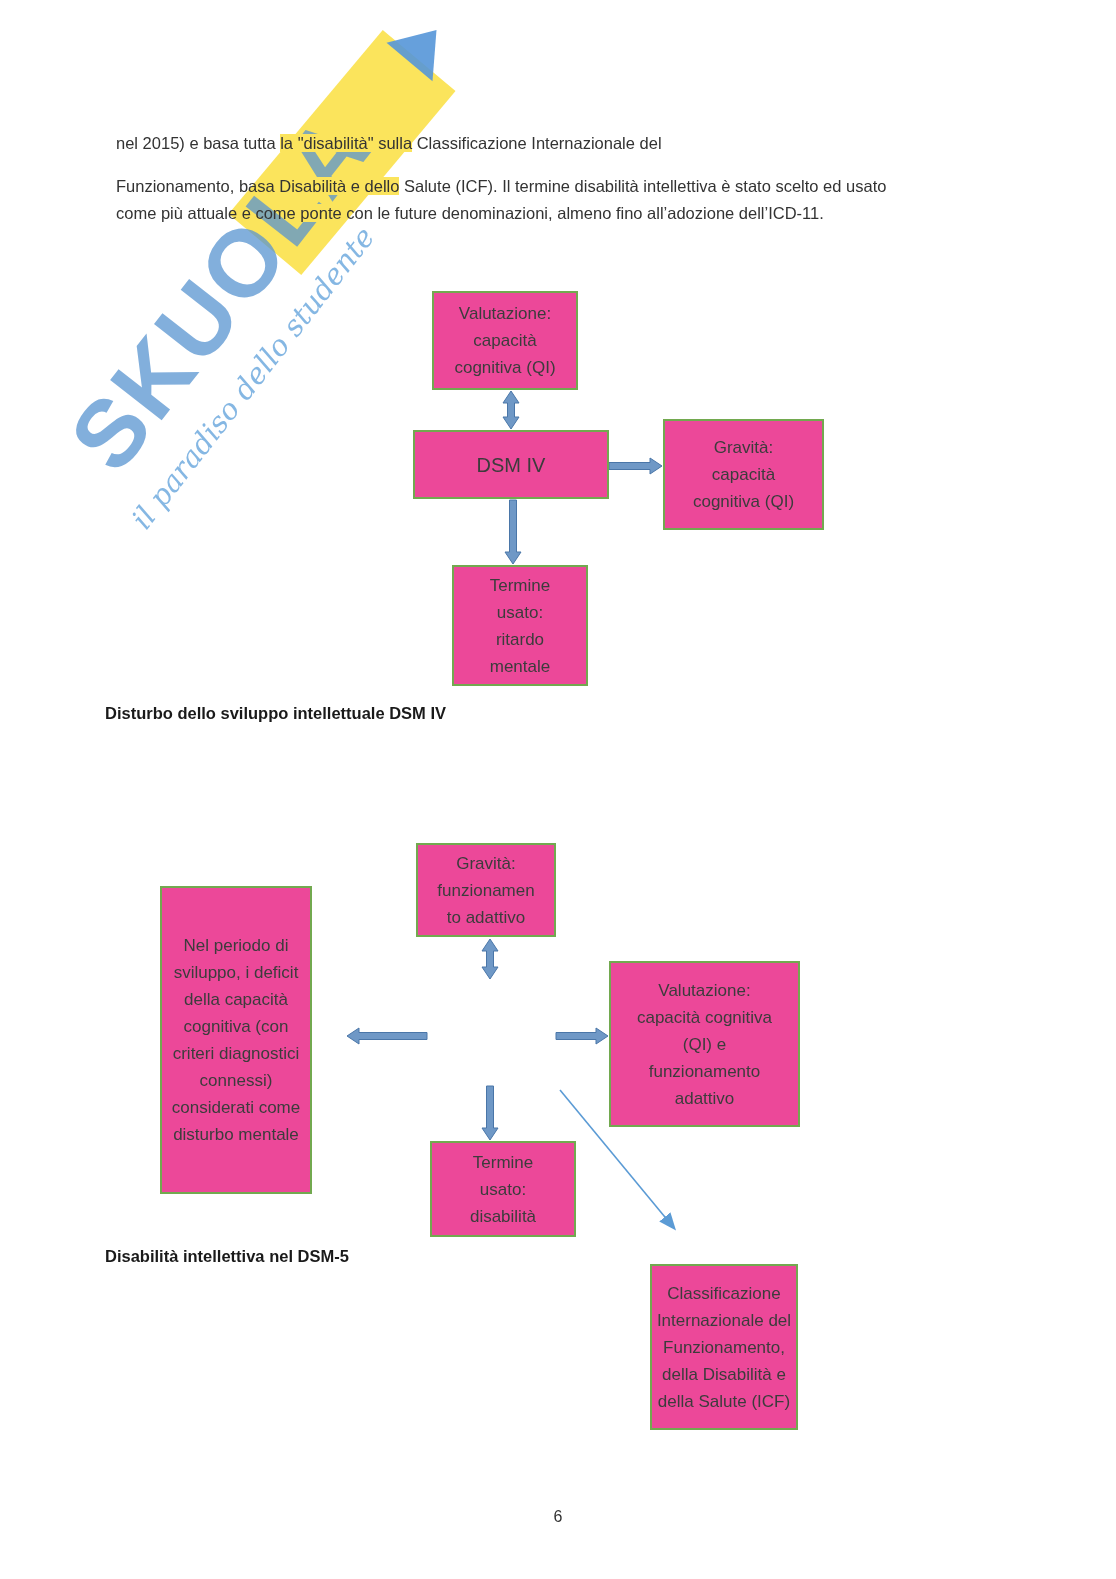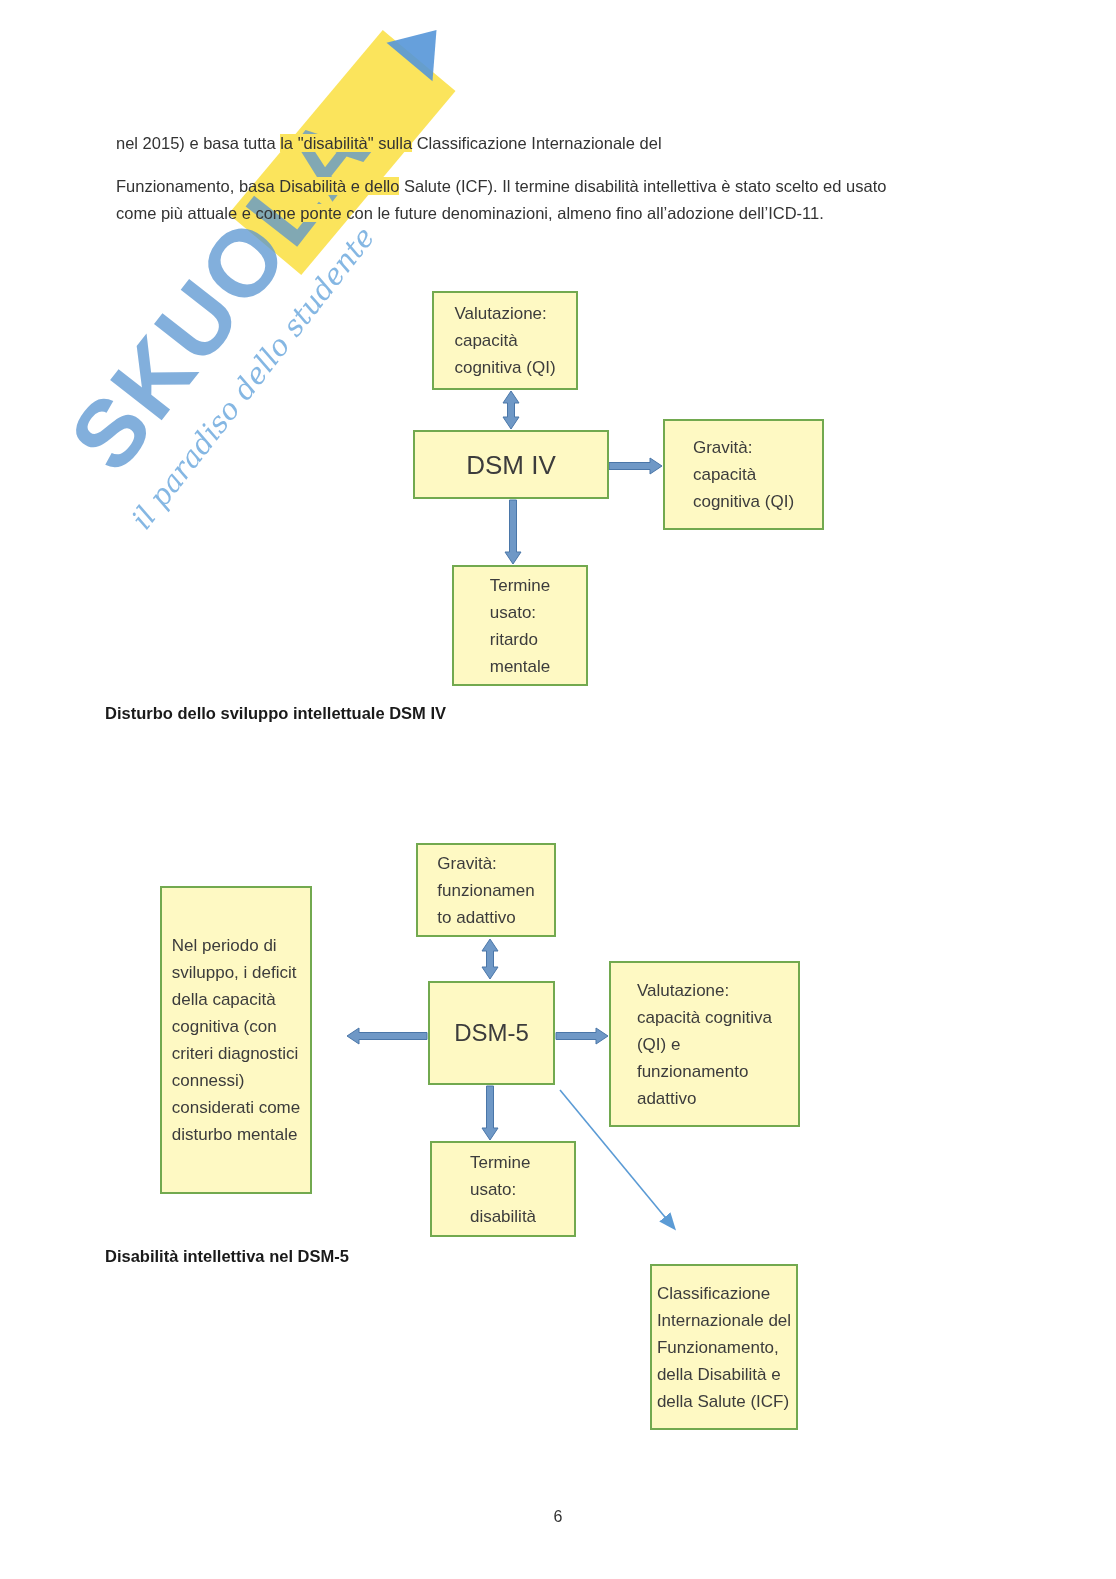--- a/index.html
+++ b/index.html
@@ -17,23 +17,23 @@
   .wm-tagline{position:absolute;left:43px;top:360px;width:420px;line-height:36px;text-align:center;
               transform:rotate(-52deg);font-family:"DejaVu Serif",serif;font-style:italic;font-size:29px;
               color:rgba(120,175,224,0.9)}
 
   
   .para{position:absolute;left:116px;z-index:3;font-size:16.5px;line-height:27px;color:#333333;white-space:nowrap}
   .hl{background:#fbe45c}
 
   
   .arrows{position:absolute;left:0;top:0;z-index:2}
-  .box{position:absolute;z-index:2;background:#fef9c3;border:2px solid #72a94f;display:flex;align-items:center;
-       justify-content:center;white-space:pre-line;font-size:17px;line-height:27px;color:#3c3c3c}
-  .box-big{font-size:26px;line-height:30px}
+  .box{position:absolute;z-index:2;background:#ec4899;border:2px solid #72a94f;display:flex;align-items:center;
+       justify-content:center;text-align:center;white-space:pre-line;font-size:17px;line-height:27px;color:#3c3c3c}
+  .box-big{font-size:20px;line-height:30px}
   .box-big2{font-size:24px;line-height:28px}
   .caption{position:absolute;left:105px;z-index:3;font-weight:bold;font-size:16.5px;color:#1a1a1a}
   .pagenum{position:absolute;left:0;width:100%;text-align:center;z-index:3;font-size:16px;color:#333333}
 </style>
 </head>
 <body>
 
 <div class="page">
 
   <div class="watermark">
@@ -84,21 +84,20 @@
 funzionamen
 to adattivo</div>
   <div class="box" style="left:160px;top:886px;width:152px;height:308px">Nel periodo di
 sviluppo, i deficit
 della capacità
 cognitiva (con
 criteri diagnostici
 connessi)
 considerati come
 disturbo mentale</div>
-  <div class="box box-big2" style="left:428px;top:981px;width:127px;height:104px">DSM-5</div>
   <div class="box" style="left:609px;top:961px;width:191px;height:166px">Valutazione:
 capacità cognitiva
 (QI) e
 funzionamento
 adattivo</div>
   <div class="box" style="left:430px;top:1141px;width:146px;height:96px">Termine
 usato:
 disabilità</div>
   <div class="box" style="left:650px;top:1264px;width:148px;height:166px">Classificazione
 Internazionale del

